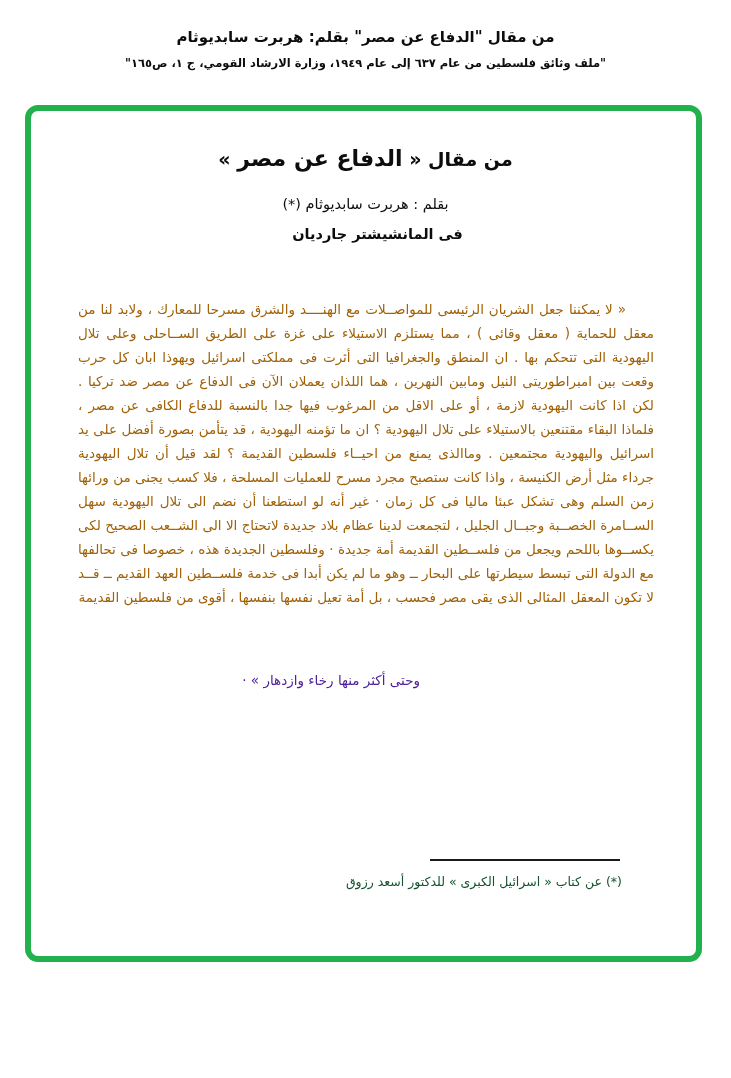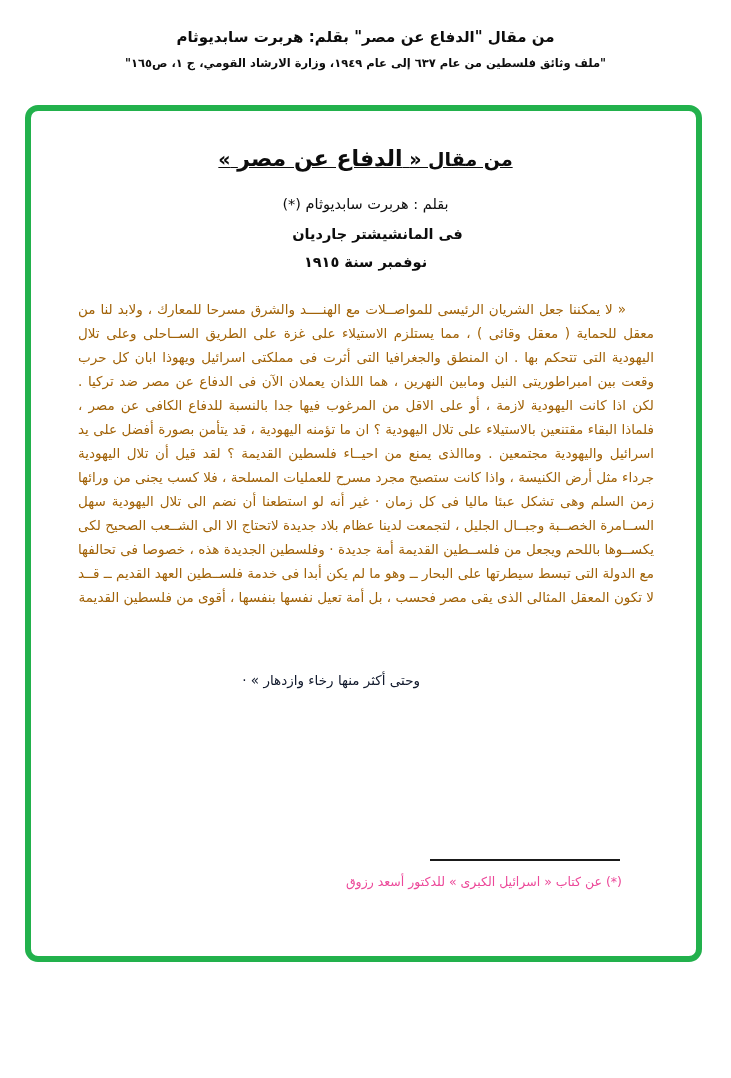--- a/index.html
+++ b/index.html
@@ -50,21 +50,20 @@
   }
   .title {
     position: absolute;
     top: 146px;
     left: 0;
     width: 731px;
     text-align: center;
     direction: rtl;
     font-weight: bold;
     font-size: 19px;
-    text-decoration: underline;
   }
   .title .quoted {
     font-size: 22px;
     font-weight: bold;
   }
   .byline {
     position: absolute;
     top: 196px;
     left: 0;
     width: 731px;
@@ -108,60 +107,59 @@
   }
   .closing-line {
     position: absolute;
     top: 668px;
     left: 80px;
     width: 340px;
     direction: rtl;
     text-align: right;
     font-size: 13.5px;
     line-height: 24px;
-    color: #0f172a;
+    color: #4c1d95;
   }
   .footnote-rule {
     position: absolute;
     top: 859px;
     left: 430px;
     width: 190px;
     height: 2px;
     background: #1a1a1a;
   }
   .footnote {
     position: absolute;
     top: 874px;
     left: 250px;
     width: 372px;
     direction: rtl;
     text-align: right;
     font-size: 12.5px;
     letter-spacing: 0.3px;
-    color: #ec4899;
+    color: #14532d;
   }
 </style>
 </head>
 <body>
 
 <div class="canvas">
 
   <div class="hdr1">من مقال "الدفاع عن مصر" بقلم: هربرت سابديوثام</div>
 
   <div class="hdr2">"ملف وثائق فلسطين من عام ٦٣٧ إلى عام ١٩٤٩، وزارة الارشاد القومي، ج ١، ص١٦٥"</div>
 
   <div class="frame"></div>
 
   <div class="title"><span>من مقال «</span> <span class="quoted">الدفاع عن مصر</span> <span>»</span></div>
 
   <div class="byline">بقلم : هربرت سابديوثام (*)</div>
 
   <div class="src">فى المانشيشتر جارديان</div>
 
-  <div class="date">نوفمبر سنة ١٩١٥</div>
 
   <div class="body-text">« لا يمكننا جعل الشريان الرئيسى للمواصــلات مع الهنــــد والشرق مسرحا للمعارك ، ولابد لنا من معقل للحماية ( معقل وقائى ) ، مما يستلزم الاستيلاء على غزة على الطريق الســاحلى وعلى تلال اليهودية التى تتحكم بها . ان المنطق والجغرافيا التى أثرت فى مملكتى اسرائيل ويهوذا ابان كل حرب وقعت بين امبراطوريتى النيل ومابين النهرين ، هما اللذان يعملان الآن فى الدفاع عن مصر ضد تركيا . لكن اذا كانت اليهودية لازمة ، أو على الاقل من المرغوب فيها جدا بالنسبة للدفاع الكافى عن مصر ، فلماذا البقاء مقتنعين بالاستيلاء على تلال اليهودية ؟ ان ما تؤمنه اليهودية ، قد يتأمن بصورة أفضل على يد اسرائيل واليهودية مجتمعين . وماالذى يمنع من احيــاء فلسطين القديمة ؟ لقد قيل أن تلال اليهودية جرداء مثل أرض الكنيسة ، واذا كانت ستصبح مجرد مسرح للعمليات المسلحة ، فلا كسب يجنى من ورائها زمن السلم وهى تشكل عبئا ماليا فى كل زمان · غير أنه لو استطعنا أن نضم الى تلال اليهودية سهل الســامرة الخصــبة وجبــال الجليل ، لتجمعت لدينا عظام بلاد جديدة لاتحتاج الا الى الشــعب الصحيح لكى يكســوها باللحم ويجعل من فلســطين القديمة أمة جديدة · وفلسطين الجديدة هذه ، خصوصا فى تحالفها مع الدولة التى تبسط سيطرتها على البحار ــ وهو ما لم يكن أبدا فى خدمة فلســطين العهد القديم ــ قــد لا تكون المعقل المثالى الذى يقى مصر فحسب ، بل أمة تعيل نفسها بنفسها ، أقوى من فلسطين القديمة</div>
 
   <div class="closing-line">وحتى أكثر منها رخاء وازدهار » ·</div>
 
   <div class="footnote-rule"></div>
 
   <div class="footnote">(*) عن كتاب « اسرائيل الكبرى » للدكتور أسعد رزوق</div>
 
 </div>

